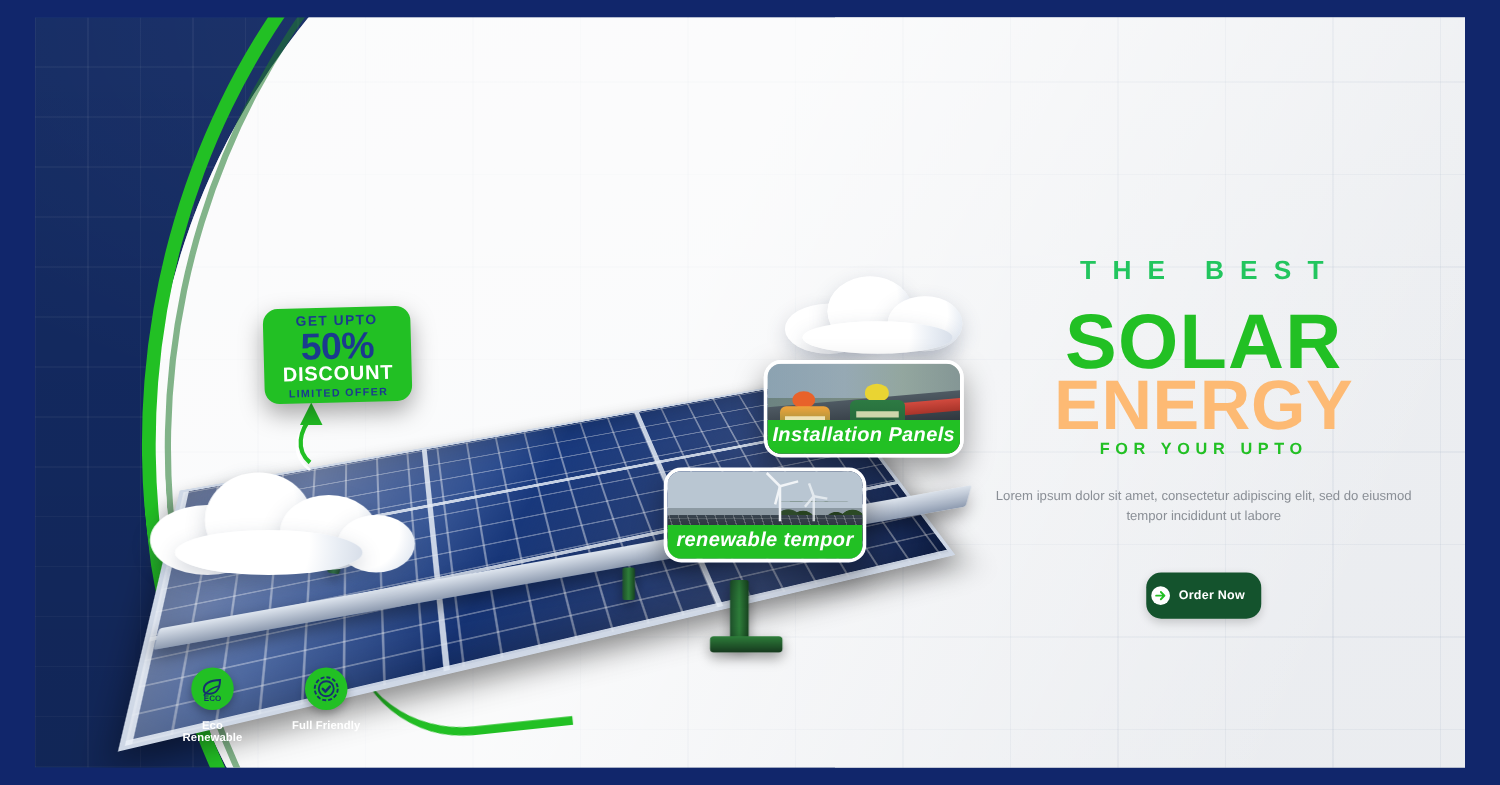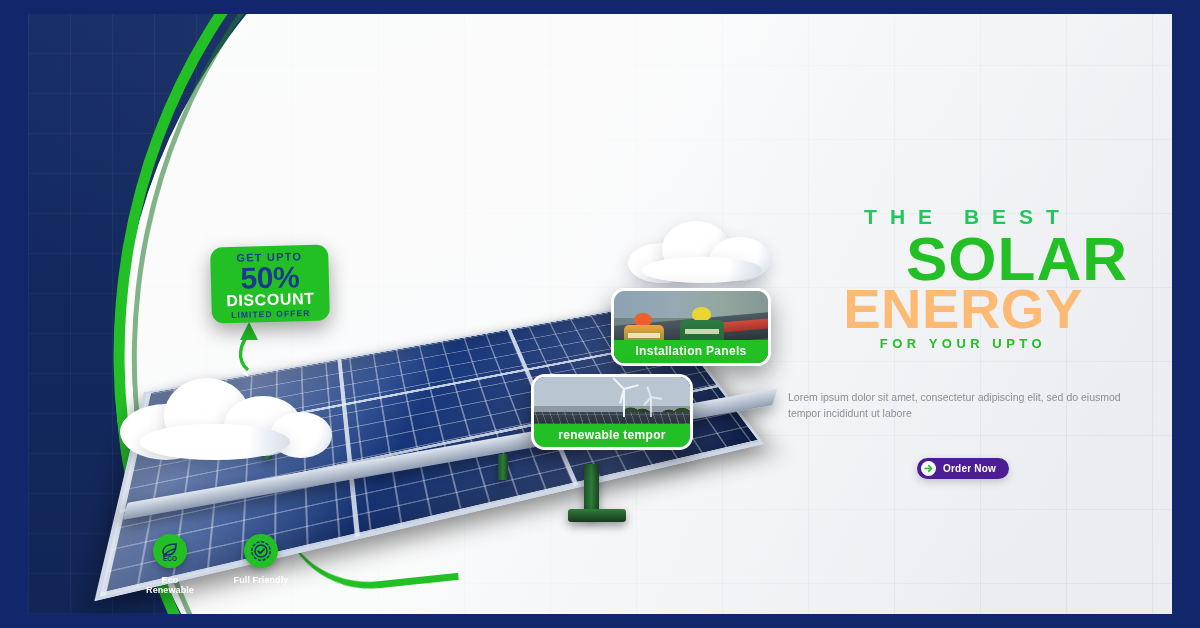--- a/index.html
+++ b/index.html
@@ -195,22 +195,22 @@
 
   
   .photo-card{
     position:absolute; border-radius:14px; overflow:hidden;
     border:3px solid #ffffff;
     box-shadow:0 10px 24px rgba(0,0,0,.38);
   }
   .photo-card .caption{
     position:absolute; left:0; right:0; bottom:0;
     background:#22c024; color:#ffffff;
-    font-size:12px; font-weight:700; letter-spacing:.3px;
-    text-align:center; padding:4px 0 5px;
+    font-size:16px; font-weight:700; letter-spacing:.3px;
+    text-align:center; padding:4px 0 5px;font-style:italic;
   }
   #card-install{ left:583px; top:274px; width:160px; height:78px; }
   #card-install .photo{
     position:absolute; inset:0;
     background:
       linear-gradient(180deg, rgba(150,170,185,.55) 0 38%, rgba(90,110,90,.5) 38% 62%, rgba(60,70,60,.75) 62% 100%),
       linear-gradient(90deg,#7f99a8,#96a8ae 40%,#8fa27f 70%,#6f7f6a);
   }
   .worker{ position:absolute; }
   .w-vest{ position:absolute; border-radius:5px 5px 3px 3px; }
@@ -262,41 +262,41 @@
   #headline{
     position:absolute; left:770px; top:192px; width:330px; text-align:center;
   }
   #the-best{
     font-size:21px; font-weight:700; color:#22c55e;
     letter-spacing:13px; line-height:1; margin-left:10px;
     font-family:"Liberation Sans", sans-serif;
   }
   #solar{
     font-size:62px; font-weight:800; color:#22c024;
-    letter-spacing:1px; line-height:.92; margin-top:3px;text-align:right;
+    letter-spacing:1px; line-height:.92; margin-top:18px;
   }
   #energy{
     font-size:56px; font-weight:800; color:#fdba74;
     letter-spacing:.5px; line-height:.92; margin-top:-4px;
   }
   #for-your-home{
     font-size:13px; font-weight:700; color:#22c024;
     letter-spacing:4.5px; line-height:1; margin-top:2px;
   }
   #body-copy{
     position:absolute; left:760px; top:375px; width:350px;
-    text-align:left; color:#8a8f96;
+    text-align:center; color:#8a8f96;
     font-size:10.5px; line-height:1.55;
   }
 
   
   #order-now{
     position:absolute; left:889px; top:444px;
-    height:21px; padding:0 13px 0 4px;
-    background:#4c1d95; border-radius:12px; border:none;
+    height:37px; padding:0 13px 0 4px;
+    background:#14532d; border-radius:12px; border:none;
     display:flex; align-items:center; gap:7px;
     cursor:pointer; box-shadow:0 3px 8px rgba(0,0,0,.18);
   }
   #order-now .arrow-circle{
     width:15px; height:15px; border-radius:50%; background:#ffffff;
     display:flex; align-items:center; justify-content:center; flex:0 0 auto;
   }
   #order-now .label{
     color:#ffffff; font-size:10px; font-weight:700; letter-spacing:.2px; white-space:nowrap;
   }

